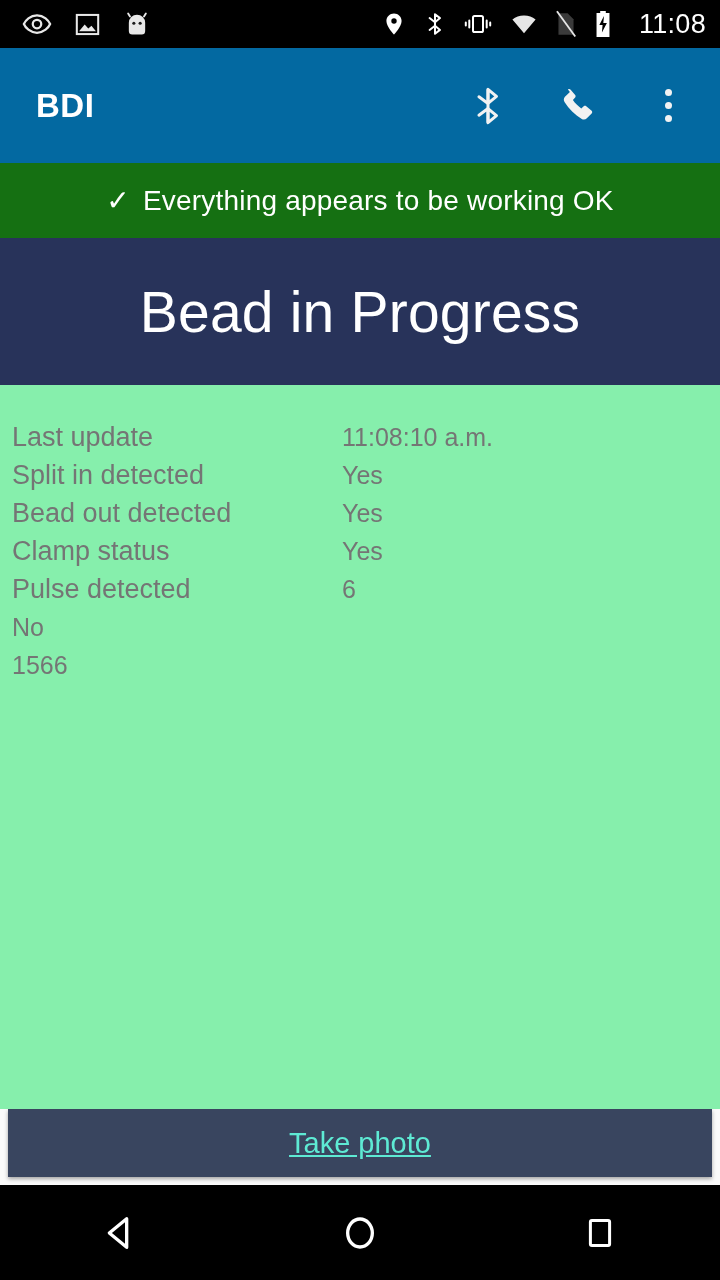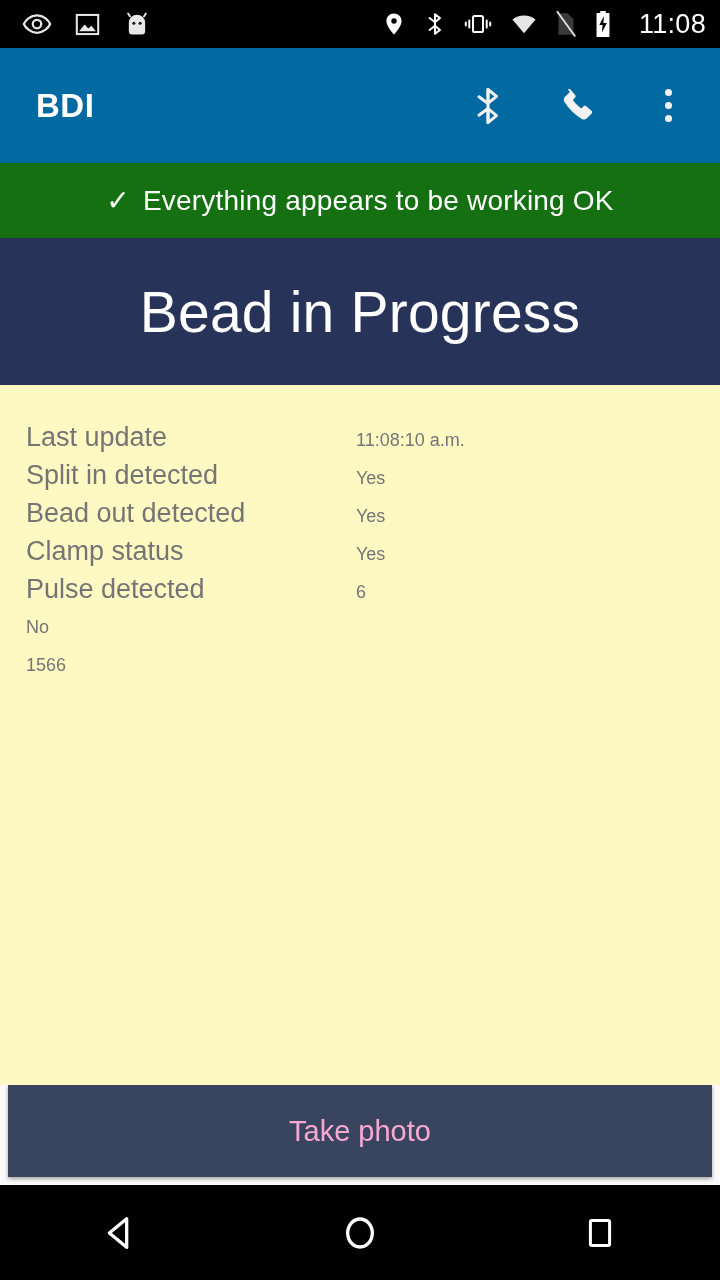--- a/index.html
+++ b/index.html
@@ -52,40 +52,40 @@
   .hero {
     height:147px; flex:0 0 147px; background:#28335A;
     display:flex; align-items:center; justify-content:center;
   }
   .hero-title {
     color:#ffffff; font-size:57px; font-weight:400; letter-spacing:0.2px;
   }
 
   
   .content {
-    flex:1 1 auto; background:#fef9c3; position:relative;
-    padding:33px 30px 0 26px;
+    flex:1 1 auto; background:#86efac; position:relative;
+    padding:33px 30px 0 12px;
   }
   .row { display:flex; align-items:baseline; height:38px; }
   .row .label {
     width:330px; flex:0 0 330px;
     color:#757575; font-size:27px; line-height:38px;
   }
   .row .value {
-    color:#757575; font-size:18px; line-height:38px;
+    color:#757575; font-size:25px; line-height:38px;
   }
 
   
   .action-wrap { background:#FAFAFA; padding:0 8px 8px 8px; flex:0 0 auto; }
   .action-btn {
-    width:100%; height:92px; background:#39455F;
-    border:none; color:#f9a8d4; font-size:29px;
+    width:100%; height:68px; background:#39455F;
+    border:none; color:#5eead4; font-size:29px;
     font-family:"Liberation Sans", sans-serif;
     display:flex; align-items:center; justify-content:center;
-    box-shadow:0 2px 4px rgba(0,0,0,.35); cursor:pointer;
+    box-shadow:0 2px 4px rgba(0,0,0,.35); cursor:pointer;text-decoration:underline;
   }
 
   
   .navbar {
     height:95px; flex:0 0 95px; background:#000000;
     display:flex; align-items:center; justify-content:space-around;
   }
   .nav-btn {
     width:140px; height:95px; display:flex; align-items:center; justify-content:center;
     cursor:pointer;

